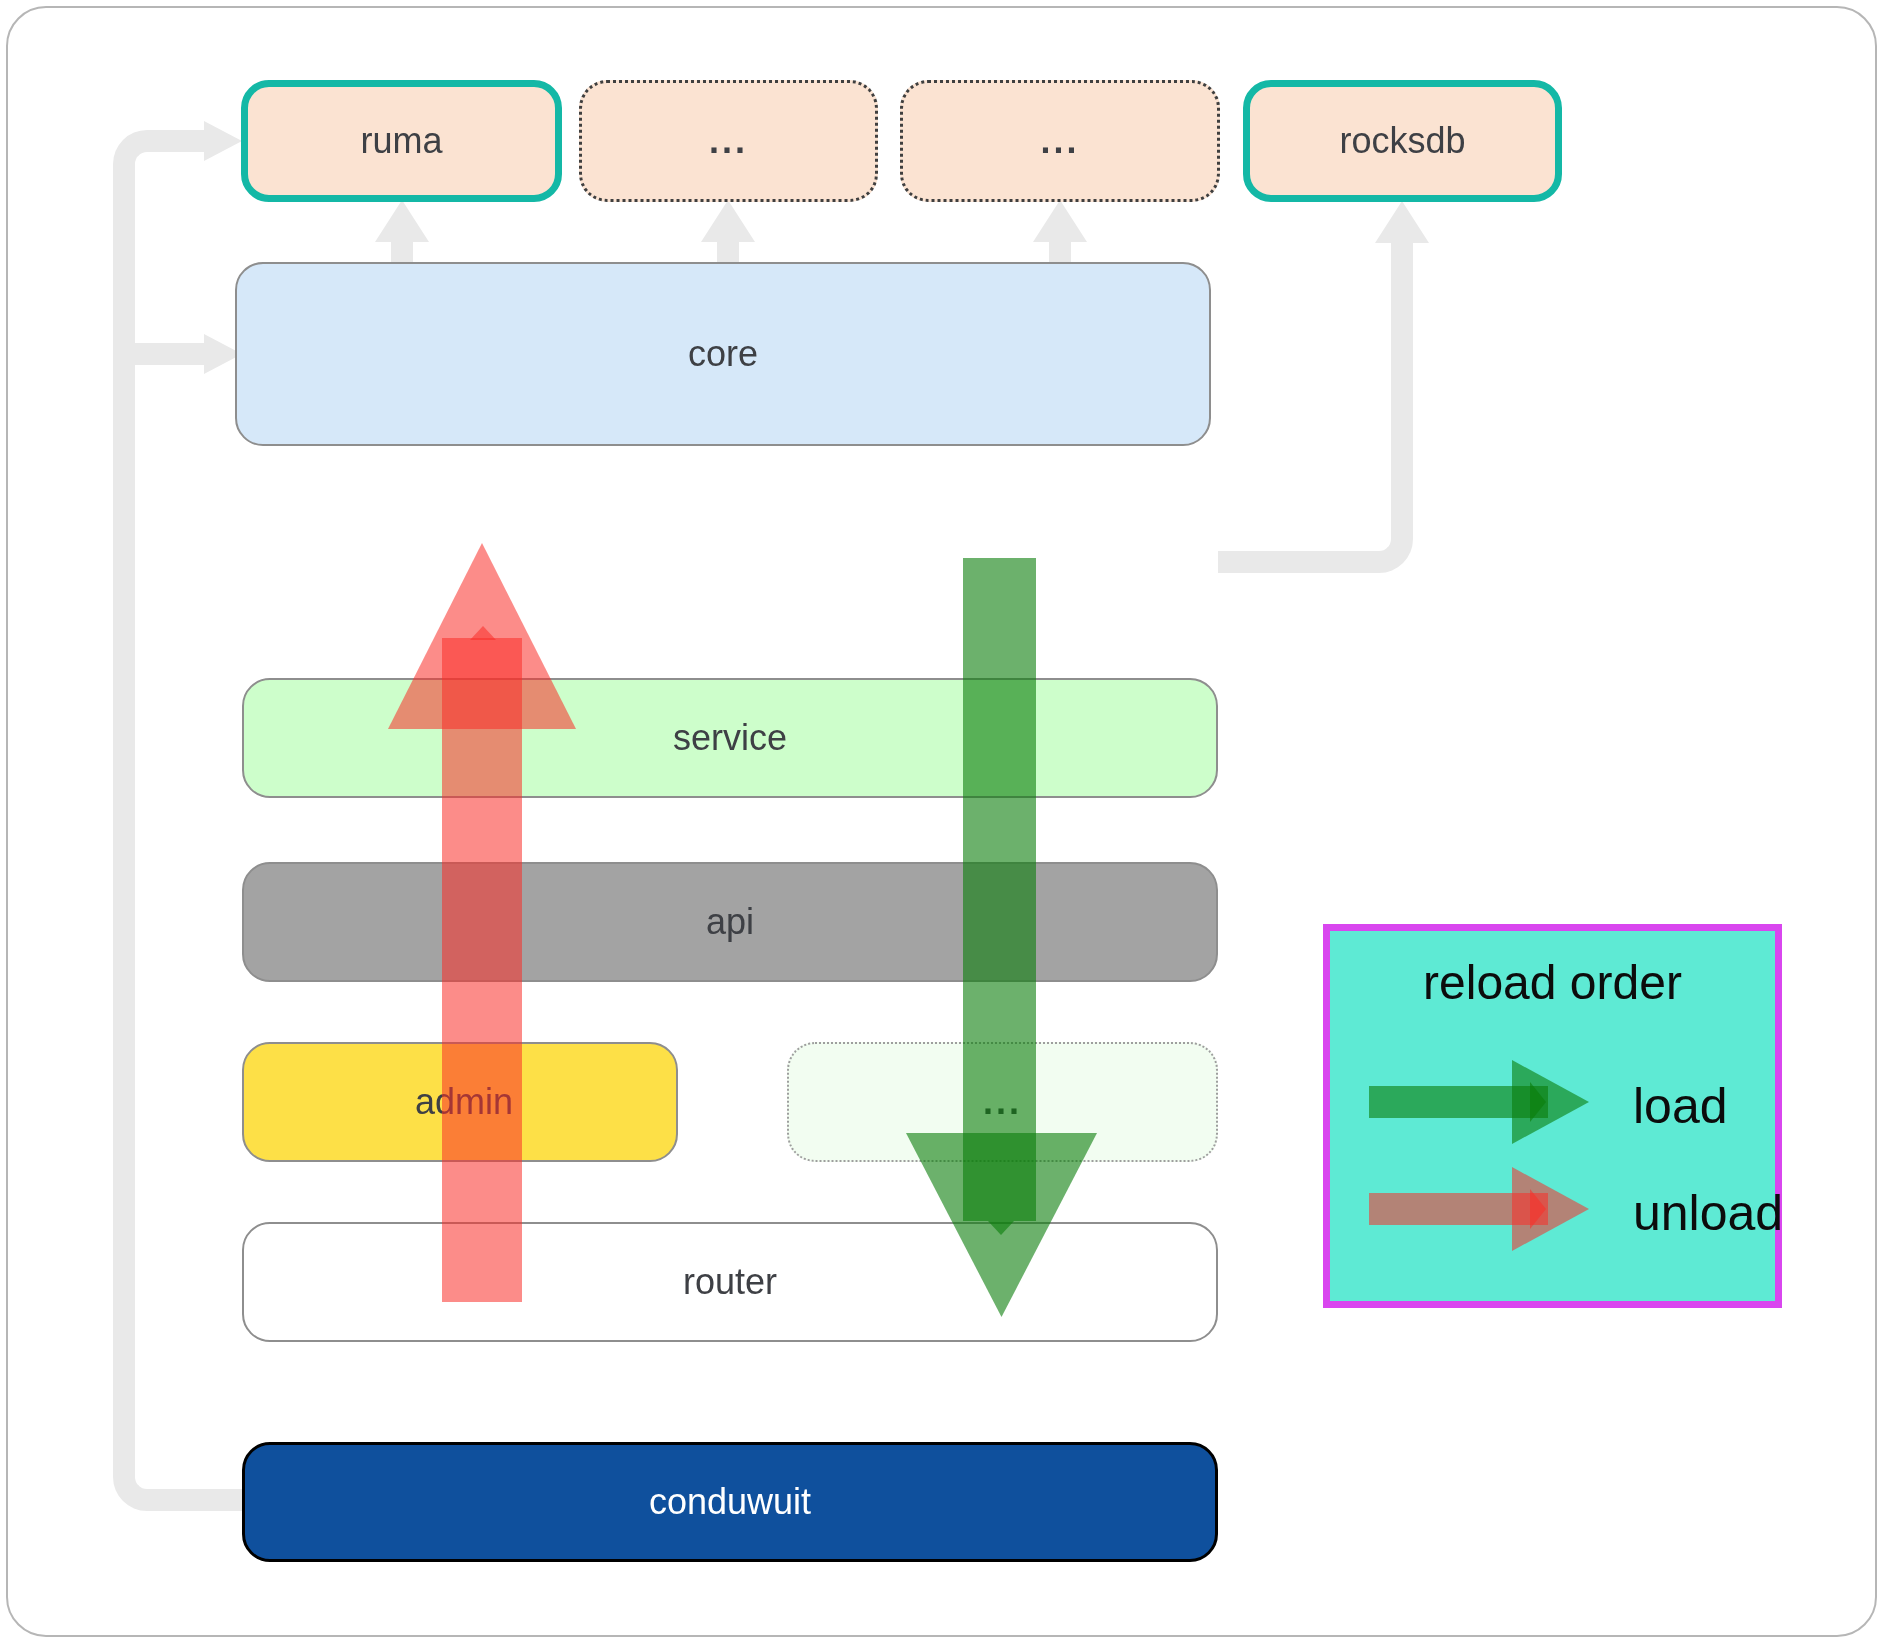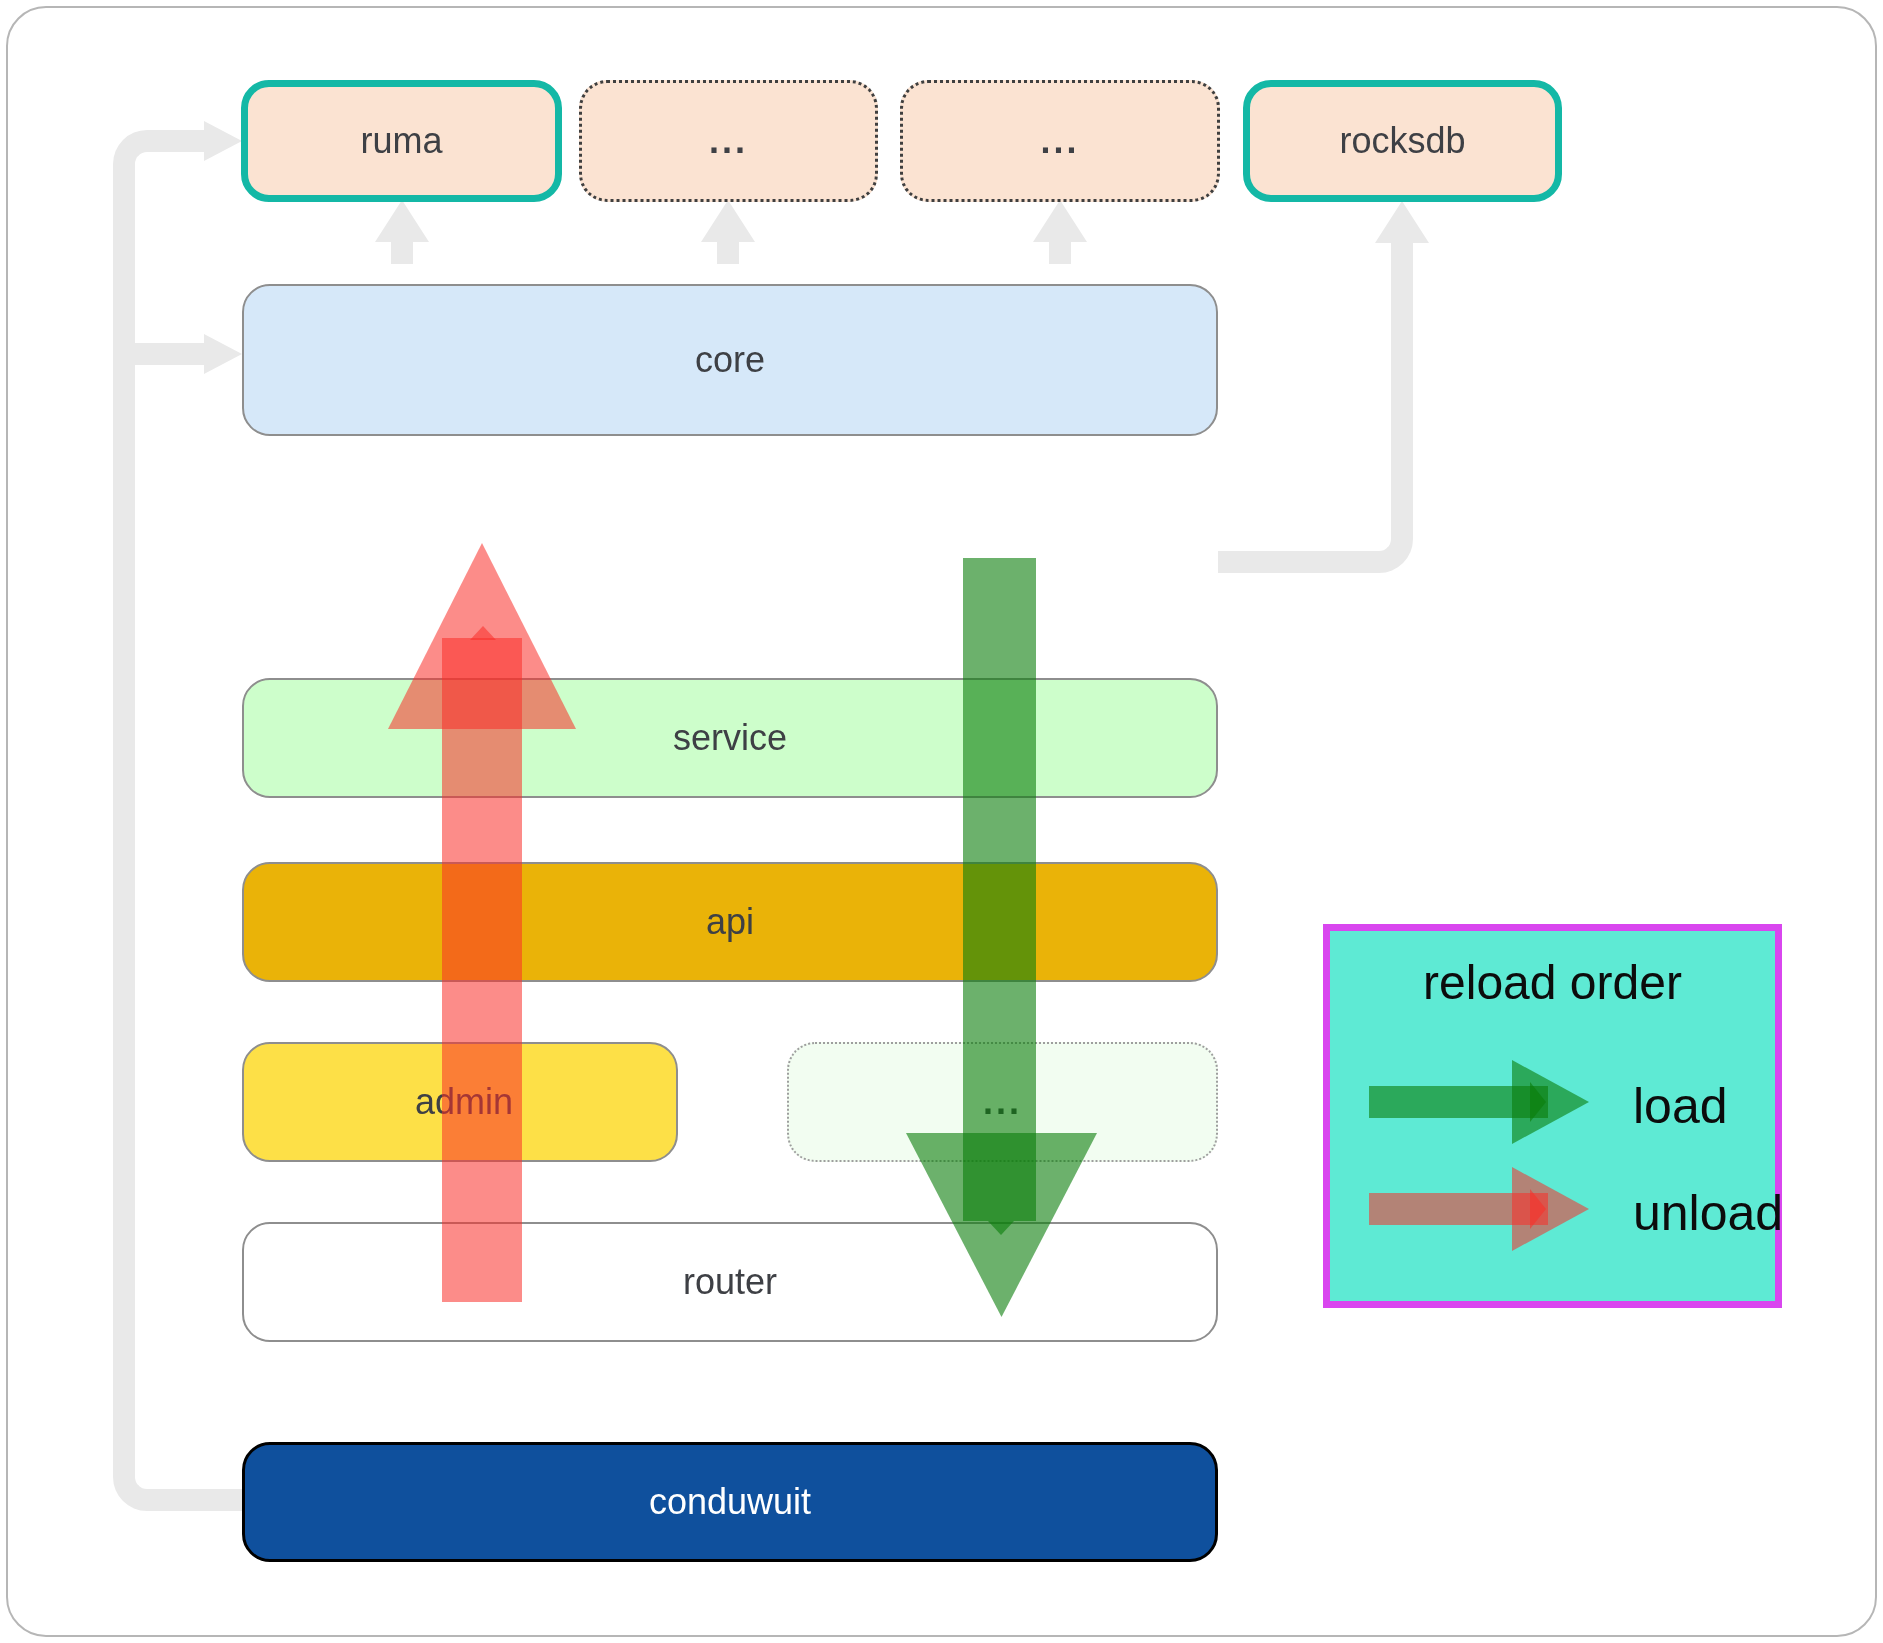--- a/index.html
+++ b/index.html
@@ -30,21 +30,21 @@
        display:flex;align-items:center;justify-content:center;
        font-size:36px;color:#3e4045;}
   .b-solid-dark{border:7px solid #14b8a6;}
   .b-dot-dark{border:3px dotted #3f3f3f;}
   .b-solid-gray{border:2px solid #8e8e8e;}
   .b-dot-gray{border:2px dotted #9e9e9e;}
   .peach{background:#fbe3d2;}
   .blue{background:#d6e8f9;}
   .g1{background:#a6fb9b;}
   .g2{background:#cdfecb;}
-  .g3{background:#eab308;}
+  .g3{background:#a3a3a3;}
   .g4{background:#fde047;padding-left:8px;}
   .g5{background:#f2fdf1;}
   .white{background:#ffffff;}
   .navy{background:#0f509d;border:3px solid #000;color:#fff;}
   .dots{font-weight:700;letter-spacing:3px;}
 
   
   .ld{background:rgba(10,125,10,0.60);}
   .ul{background:rgba(250,45,40,0.55);}
   .shaft{position:absolute;}
@@ -85,21 +85,21 @@
   <div class="box peach b-dot-dark dots" style="left:579px;top:80px;width:299px;height:122px;">
     <span>...</span>
   </div>
   <div class="box peach b-dot-dark dots" style="left:900px;top:80px;width:320px;height:122px;">
     <span>...</span>
   </div>
   <div class="box peach b-solid-dark" style="left:1243px;top:80px;width:319px;height:122px;">
     <span>rocksdb</span>
   </div>
 
-  <div class="box blue b-solid-gray" style="left:242px;top:262px;width:976px;height:152px;margin-top:22px;">
+  <div class="box blue b-solid-gray" style="left:235px;top:262px;width:976px;height:184px;">
     <span>core</span>
   </div>
   <div class="box g2 b-solid-gray" style="left:242px;top:678px;width:976px;height:120px;">
     <span>service</span>
   </div>
   <div class="box g3 b-solid-gray" style="left:242px;top:862px;width:976px;height:120px;">
     <span>api</span>
   </div>
   <div class="box g4 b-solid-gray" style="left:242px;top:1042px;width:436px;height:120px;">
     <span>admin</span>

